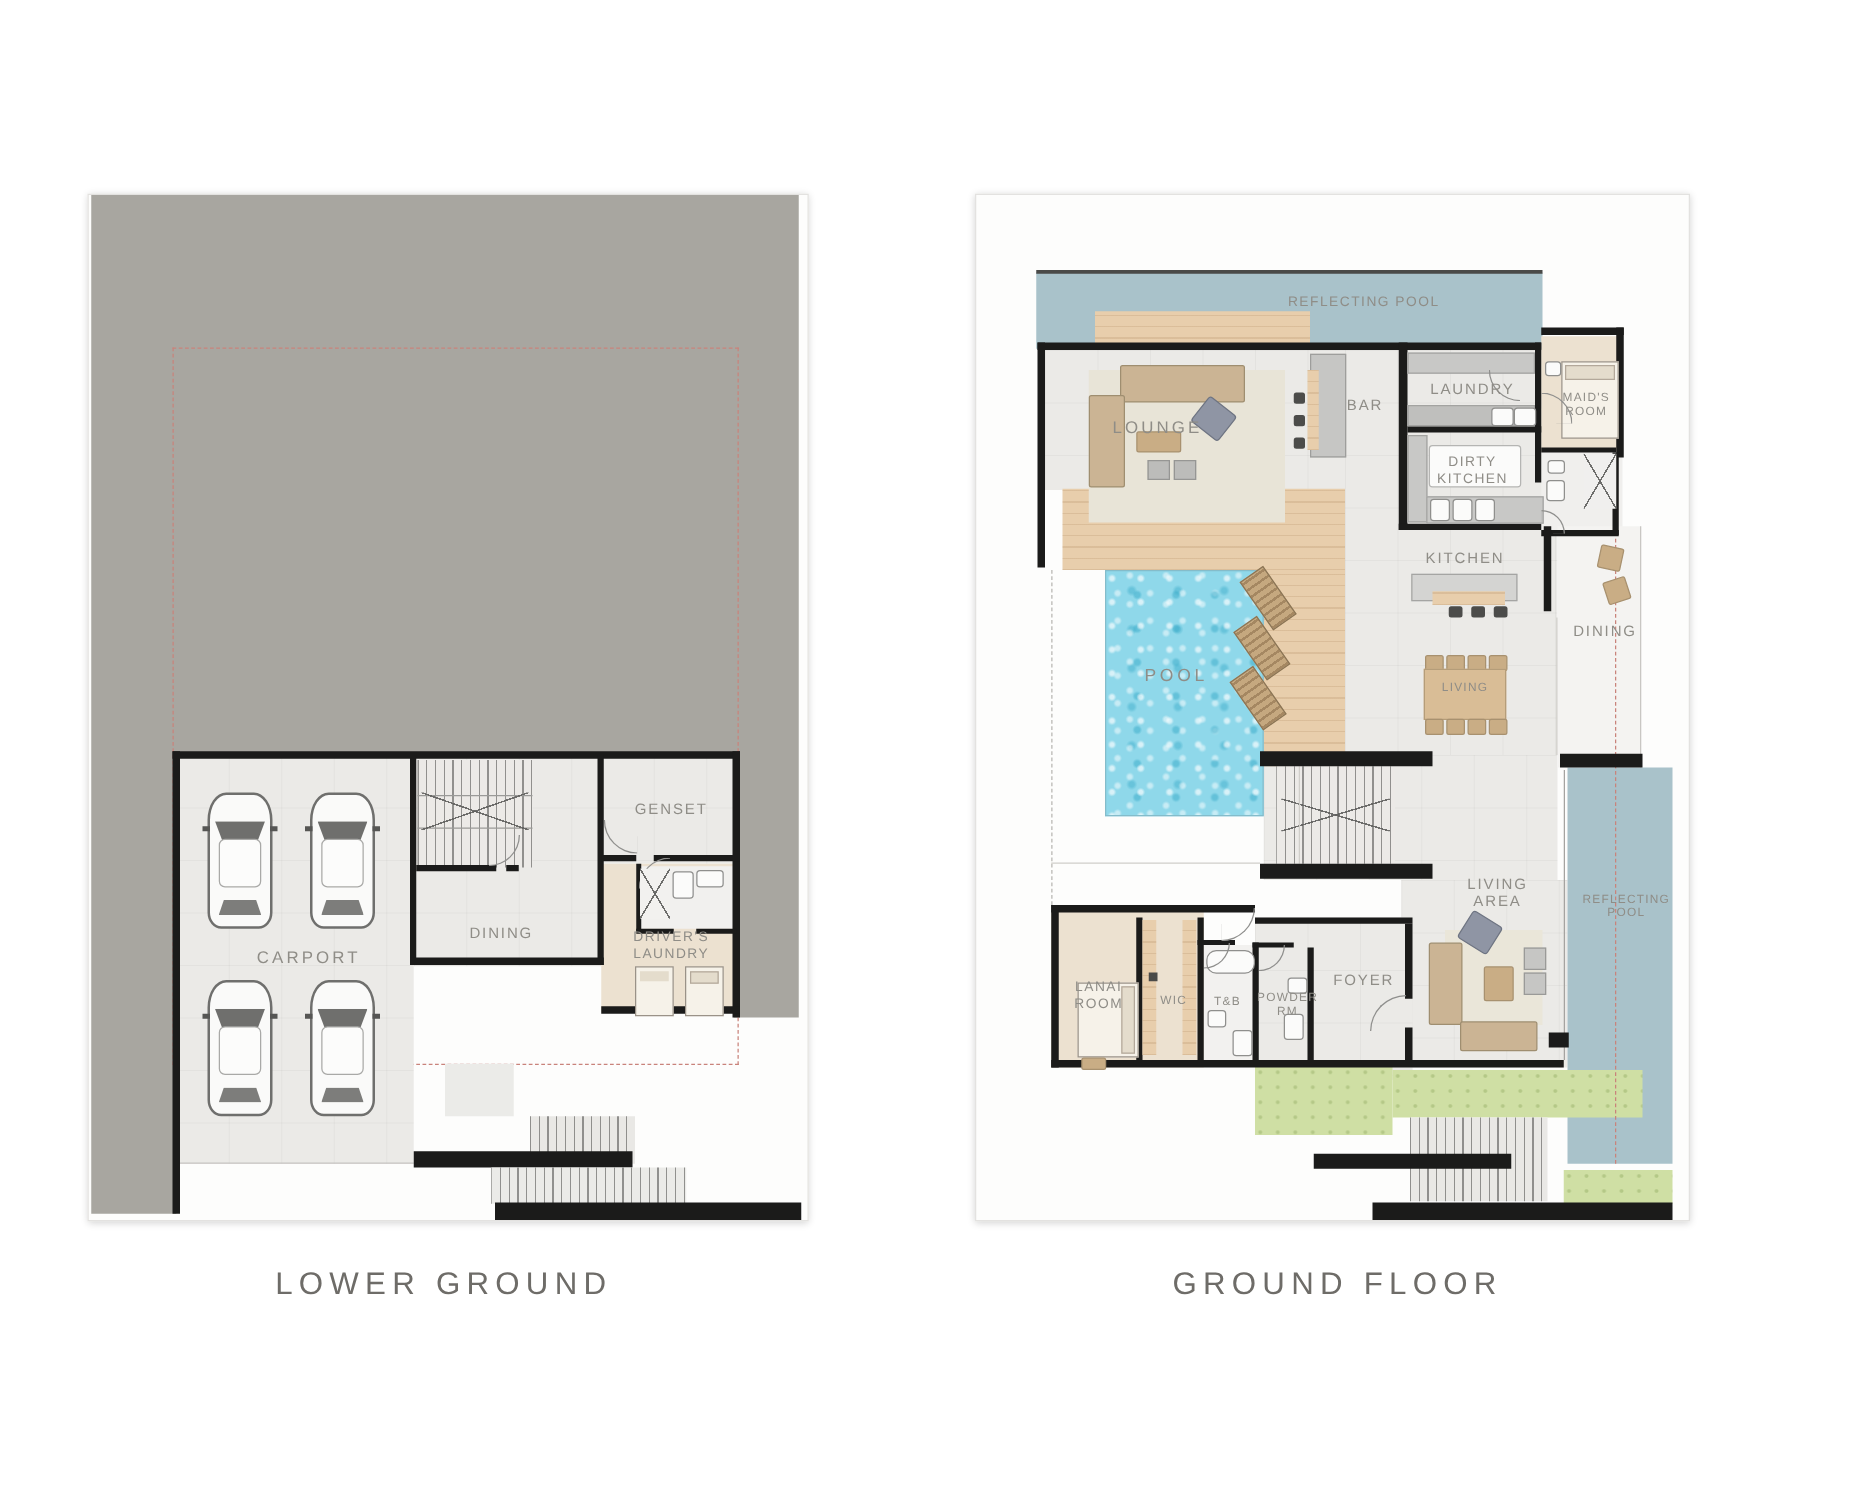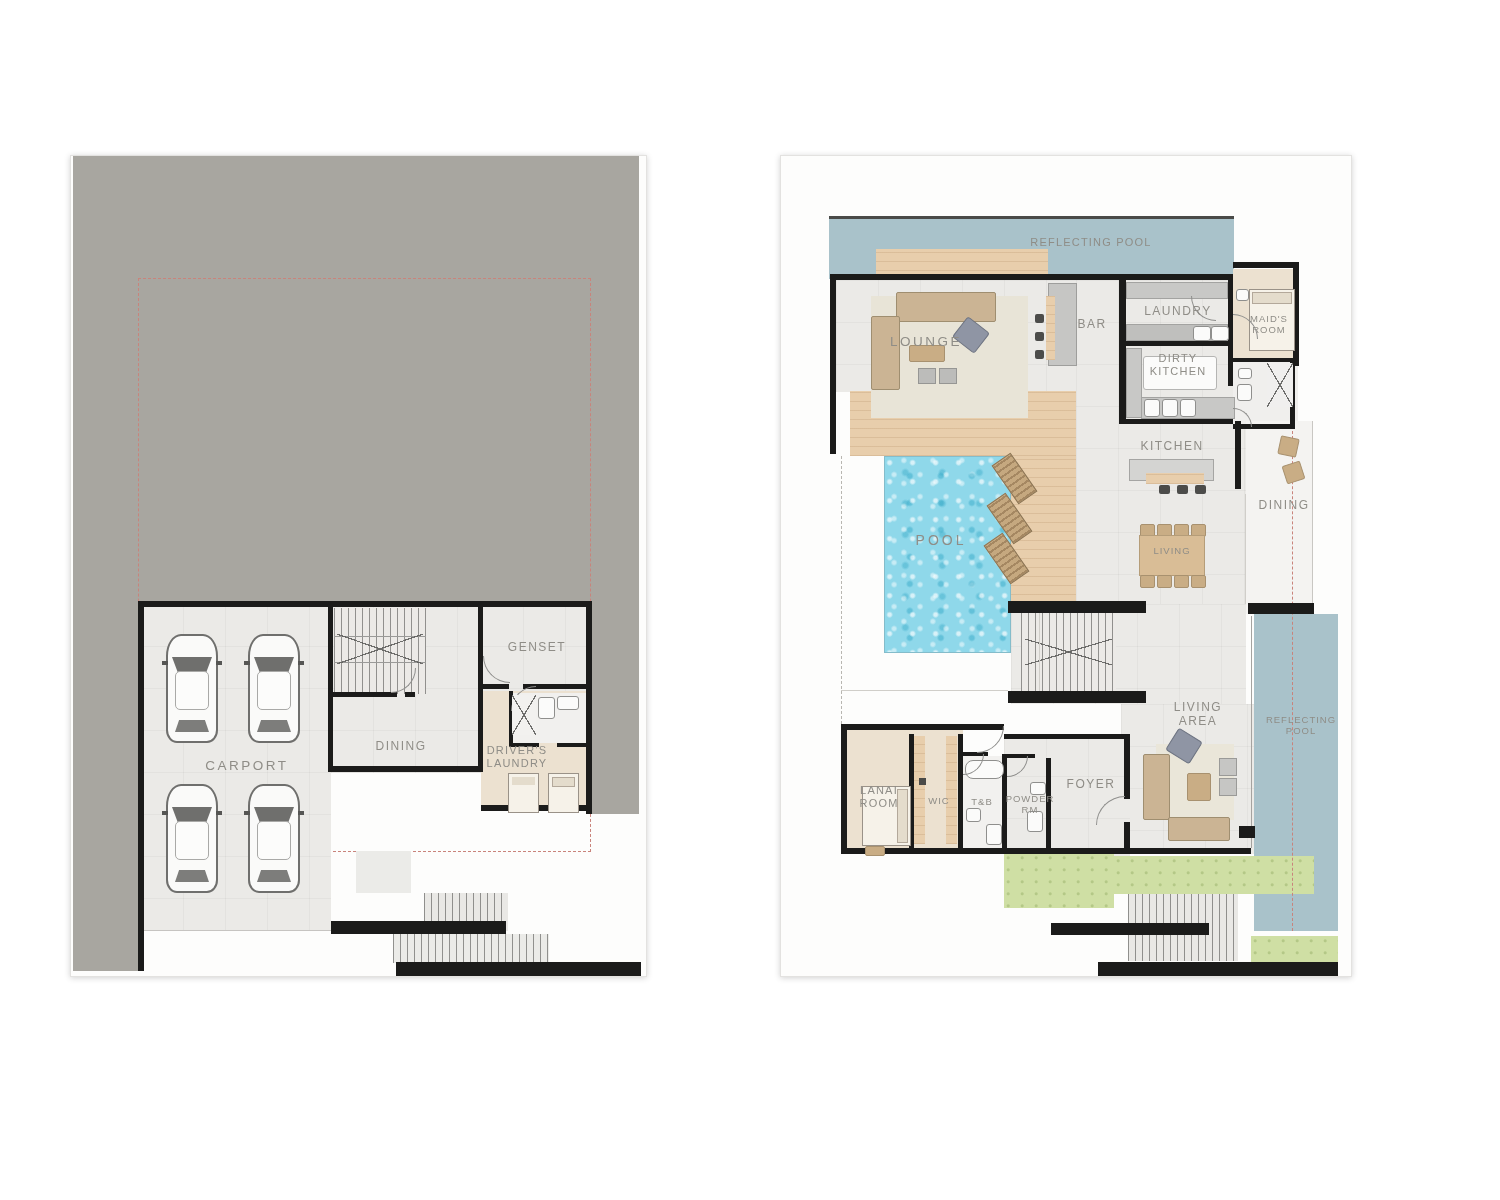--- a/index.html
+++ b/index.html
@@ -167,21 +167,21 @@
 
     <div class="abs" style="left:285px;top:695px;width:55px;height:42px;background:#ebebe8"></div>
     <div class="abs hv" style="left:353px;top:737px;width:84px;height:38px;background-color:#e9e8e5"></div>
     <div class="abs w" style="left:260px;top:765px;width:175px;height:13px"></div>
     <div class="abs hv" style="left:322px;top:778px;width:156px;height:29px;background-color:#ebebe8"></div>
     <div class="abs w" style="left:325px;top:806px;width:245px;height:14px"></div>
 
     <div class="lbl s13" style="left:116px;top:603px;width:120px">CARPORT</div>
     <div class="lbl" style="left:280px;top:583px;width:100px">DINING</div>
     <div class="lbl" style="left:416px;top:484px;width:100px">GENSET</div>
-    <div class="lbl s11" style="left:384px;top:588px;width:124px"><span>DRIVER'S</span><br><span>LAUNDRY</span></div>
+    <div class="lbl s11" style="left:404px;top:588px;width:124px"><span>DRIVER'S</span><br><span>LAUNDRY</span></div>
   </section>
 
   <section class="page" style="left:780px;top:155px;width:570px;height:820px">
 
     <div class="abs bluepool" style="left:48px;top:62px;width:405px;height:61px"></div>
     <div class="abs" style="left:48px;top:60px;width:405px;height:3px;background:#4a4a48"></div>
     <div class="abs wood" style="left:95px;top:93px;width:172px;height:31px"></div>
 
     <div class="abs fl" style="left:55px;top:124px;width:295px;height:112px"></div>
     <div class="abs fl" style="left:295px;top:124px;width:170px;height:324px"></div>
@@ -326,28 +326,30 @@
     <div class="arc br" style="left:196px;top:570px;width:26px;height:26px"></div>
     <div class="arc br" style="left:182px;top:598px;width:20px;height:20px"></div>
     <div class="arc br" style="left:226px;top:600px;width:20px;height:20px"></div>
     <div class="arc tl" style="left:315px;top:640px;width:28px;height:28px"></div>
     <div class="arc bl" style="left:410px;top:140px;width:24px;height:24px"></div>
 
     <div class="lbl s11" style="left:240px;top:80px;width:140px">REFLECTING POOL</div>
     <div class="lbl s13" style="left:85px;top:179px;width:120px">LOUNGE</div>
     <div class="lbl" style="left:281px;top:161px;width:60px">BAR</div>
     <div class="lbl" style="left:337px;top:148px;width:120px">LAUNDRY</div>
-    <div class="lbl s11" style="left:347px;top:196px;width:100px"><span>DIRTY</span><br><span>KITCHEN</span></div>
+    <div class="lbl s11" style="left:347px;top:208px;width:100px"><span>DIRTY</span><br><span>KITCHEN</span></div>
     <div class="lbl s10" style="left:448px;top:157px;width:80px"><span>MAID'S</span><br><span>ROOM</span></div>
     <div class="lbl" style="left:331px;top:283px;width:120px">KITCHEN</div>
     <div class="lbl" style="left:463px;top:342px;width:80px">DINING</div>
     <div class="lbl s14" style="left:110px;top:377px;width:100px">POOL</div>
     <div class="lbl s10" style="left:351px;top:389px;width:80px">LIVING</div>
     <div class="lbl" style="left:367px;top:544px;width:100px"><span>LIVING</span><br><span>AREA</span></div>
     <div class="lbl s10" style="left:470px;top:558px;width:100px"><span>REFLECTING</span><br><span>POOL</span></div>
     <div class="lbl s11" style="left:58px;top:628px;width:80px"><span>LANAI</span><br><span>ROOM</span></div>
     <div class="lbl s10" style="left:133px;top:639px;width:50px">WIC</div>
     <div class="lbl s10" style="left:176px;top:640px;width:50px">T&amp;B</div>
     <div class="lbl s10" style="left:219px;top:637px;width:60px"><span>POWDER</span><br><span>RM</span></div>
     <div class="lbl" style="left:270px;top:621px;width:80px">FOYER</div>
   </section>
 
+  <div class="title" style="left:205px;top:1012px;width:300px">LOWER GROUND</div>
+  <div class="title" style="left:920px;top:1012px;width:300px">GROUND FLOOR</div>
 </div>
 
 </body></html>

